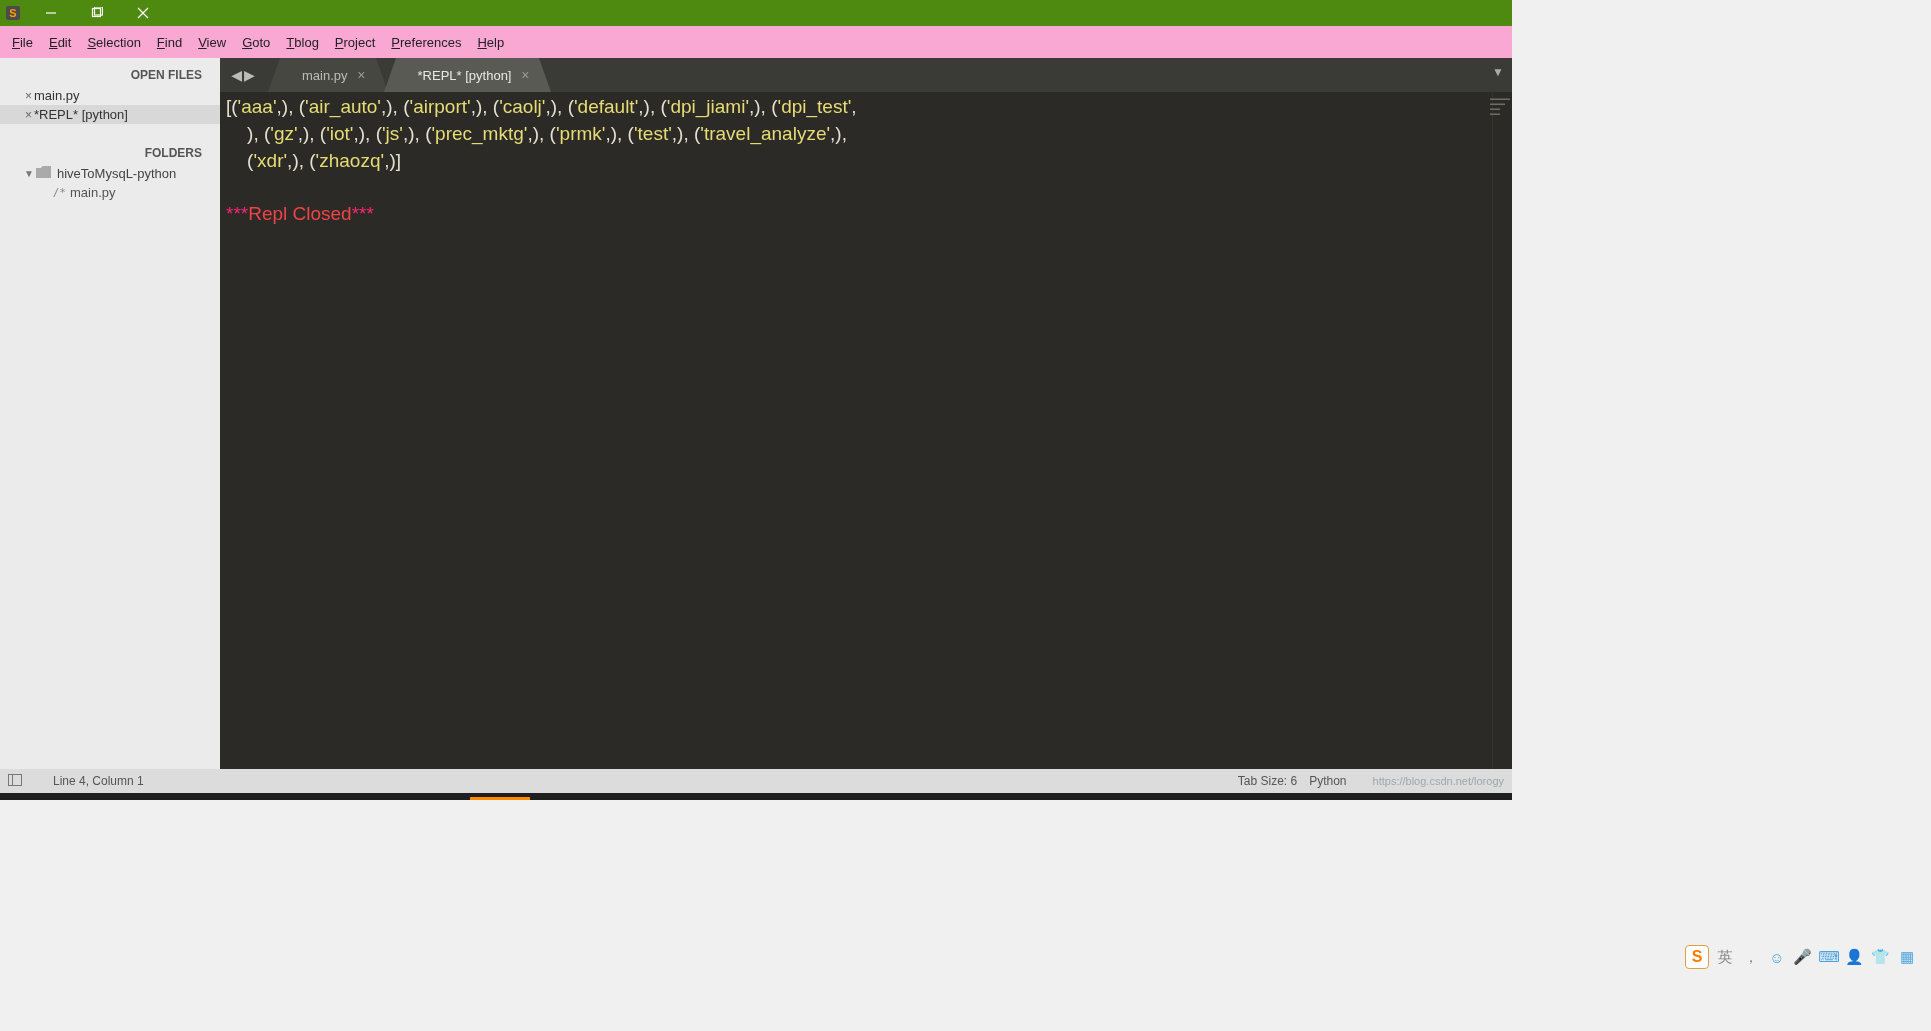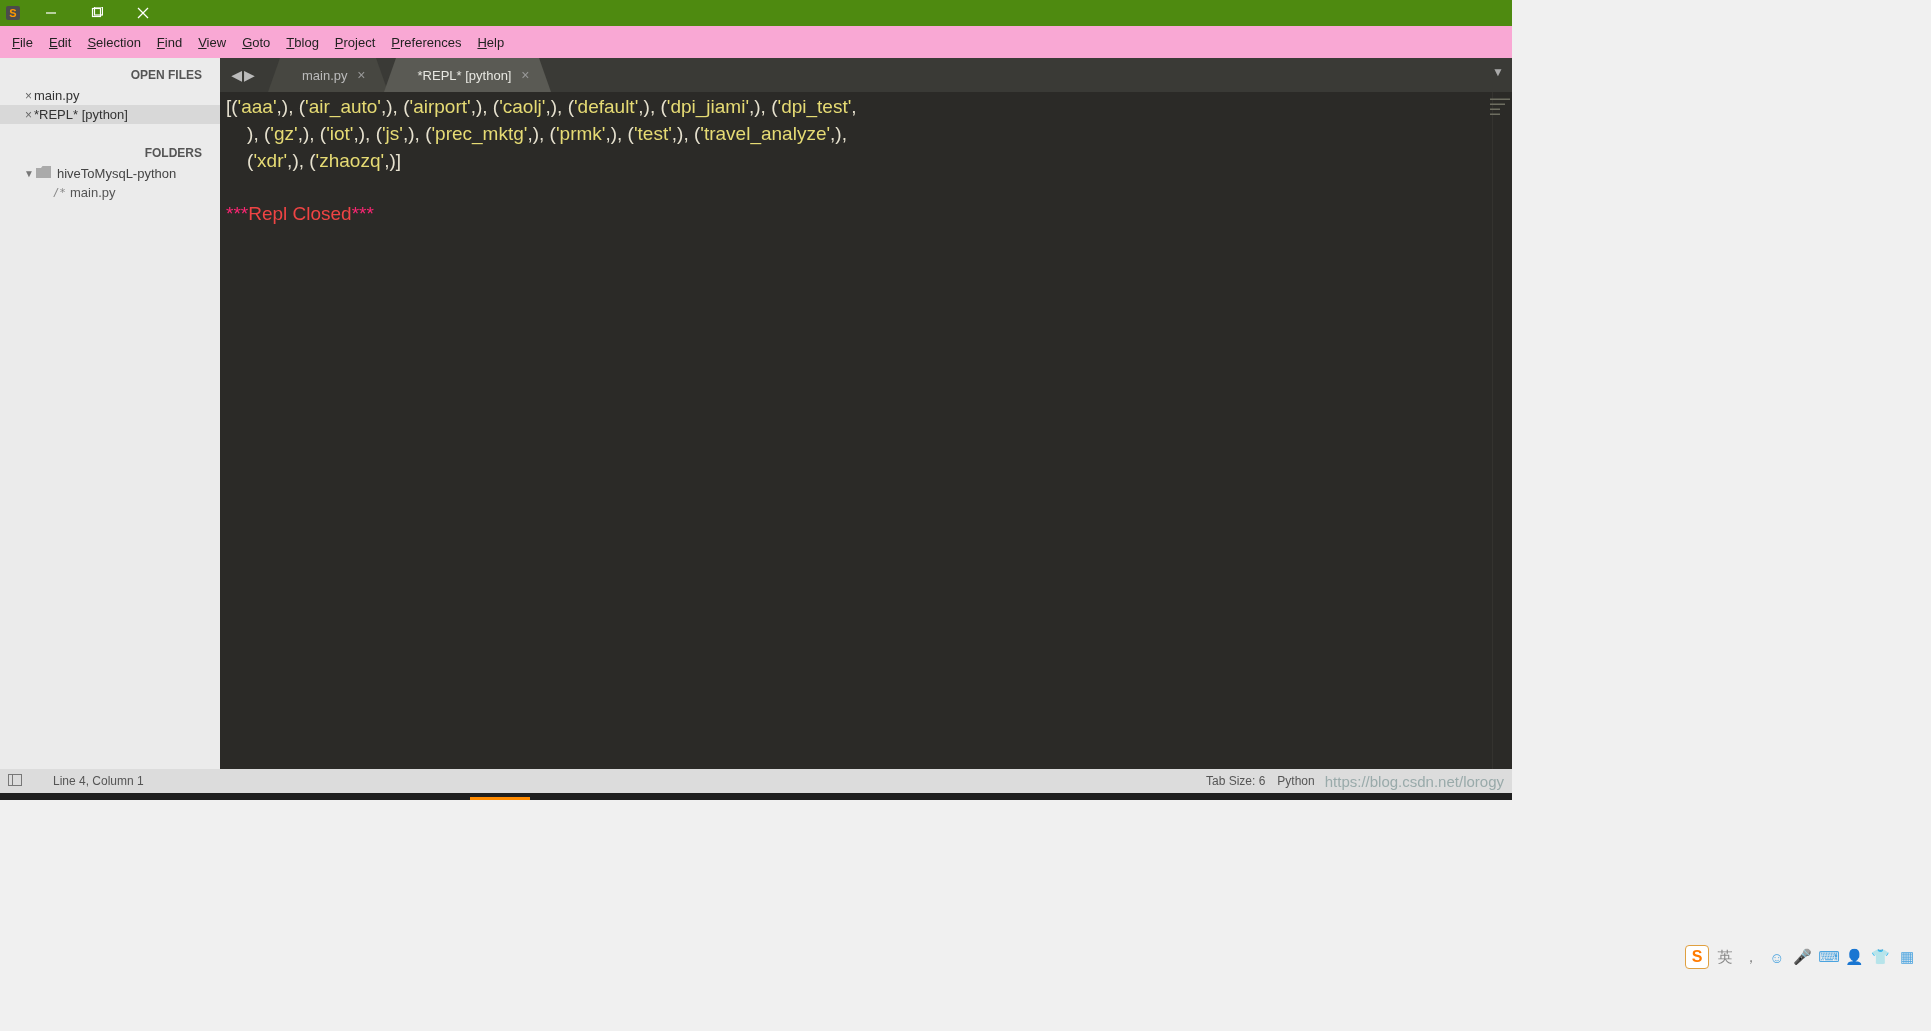--- a/index.html
+++ b/index.html
@@ -74,21 +74,21 @@
   .tok-str { color:#e6db74; }
   .tok-star { color:#f92672; }
   .tok-text { color:#ef4444; }
 
   
   .statusbar { height: 24px; background:#dcdcdc; display:flex; align-items:center; font-size:12px; color:#555; padding: 0 8px; }
   .statusbar .sb-left { display:flex; align-items:flex-start; gap:25px; }
   .statusbar .sb-spacer { flex:1; }
   .statusbar .sb-item { padding: 0 6px; cursor:pointer; }
   .statusbar .panel-icon svg { width:14px; height:12px; }
-  .statusbar .watermark { color:#9aa; font-size:15px; margin-left:4px; }
+  .statusbar .watermark { color:#9aa; font-size:11px; margin-left:20px; }
 
   
   .ime-tray { position:absolute; right:10px; bottom:60px; display:flex; align-items:center; gap:6px; padding:2px 4px; }
   .ime-tray .sogou { width:24px; height:24px; background:#fff; border:1px solid #e0a040; border-radius:4px; display:flex; align-items:center; justify-content:center; color:#ff7b00; font-weight:bold; font-size:16px; }
   .ime-tray .tico { width:20px; height:20px; display:flex; align-items:center; justify-content:center; color:#4aa3df; font-size:15px; }
   .ime-tray .tico.gray { color:#888; }
 
   
   .taskbar { height: 7px; background:#1f1f1f; position:relative; }
   .taskbar .active-ind { position:absolute; left:470px; bottom:0; width:60px; height:3px; background:#ff8a00; }

